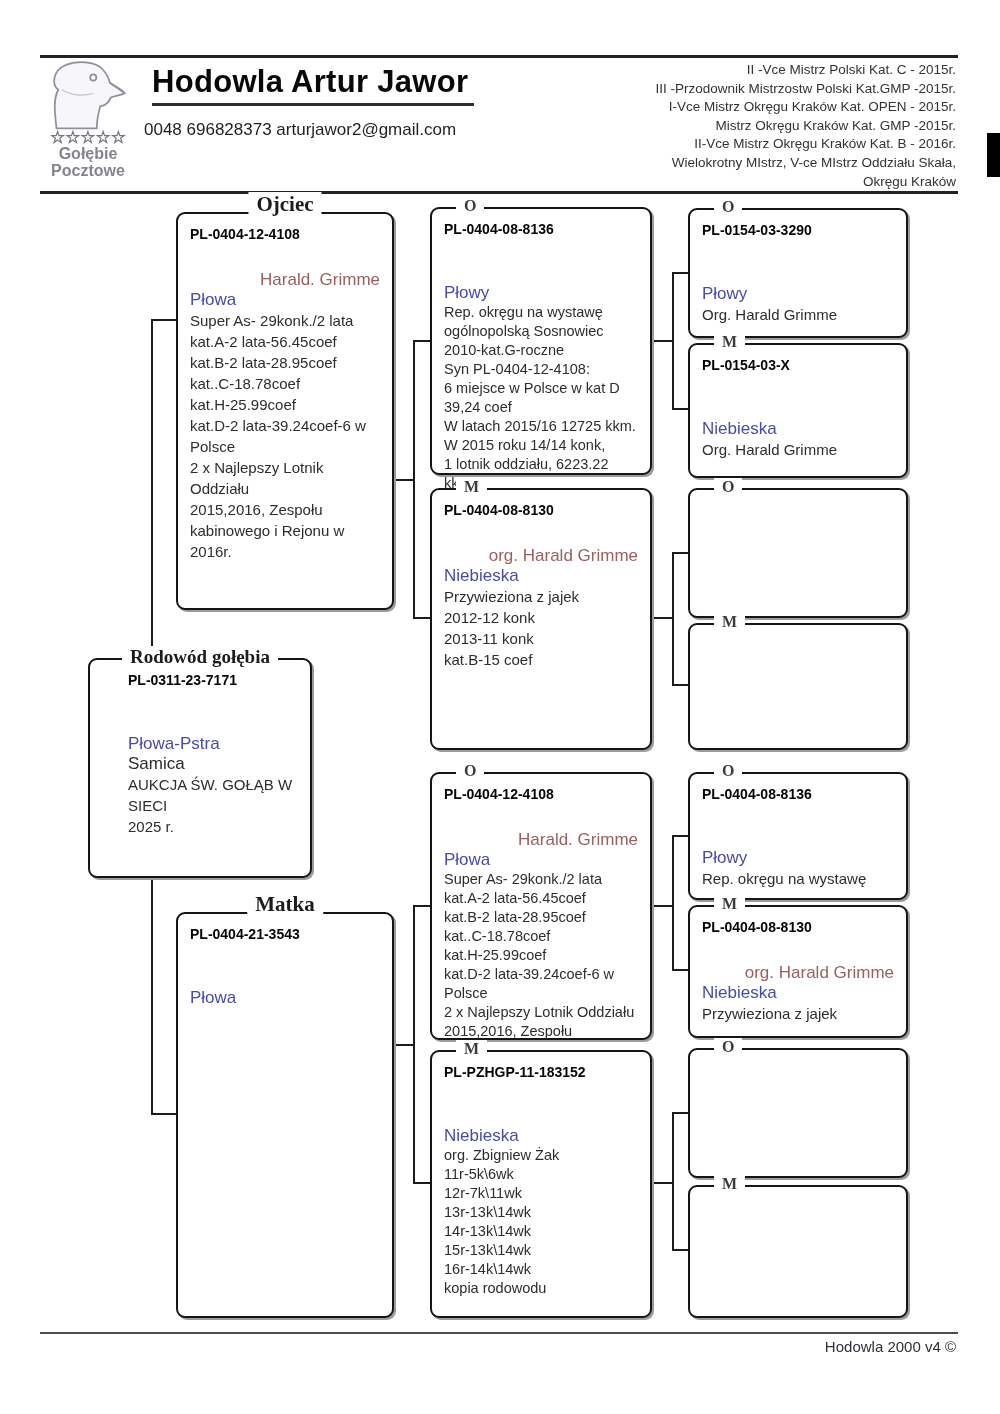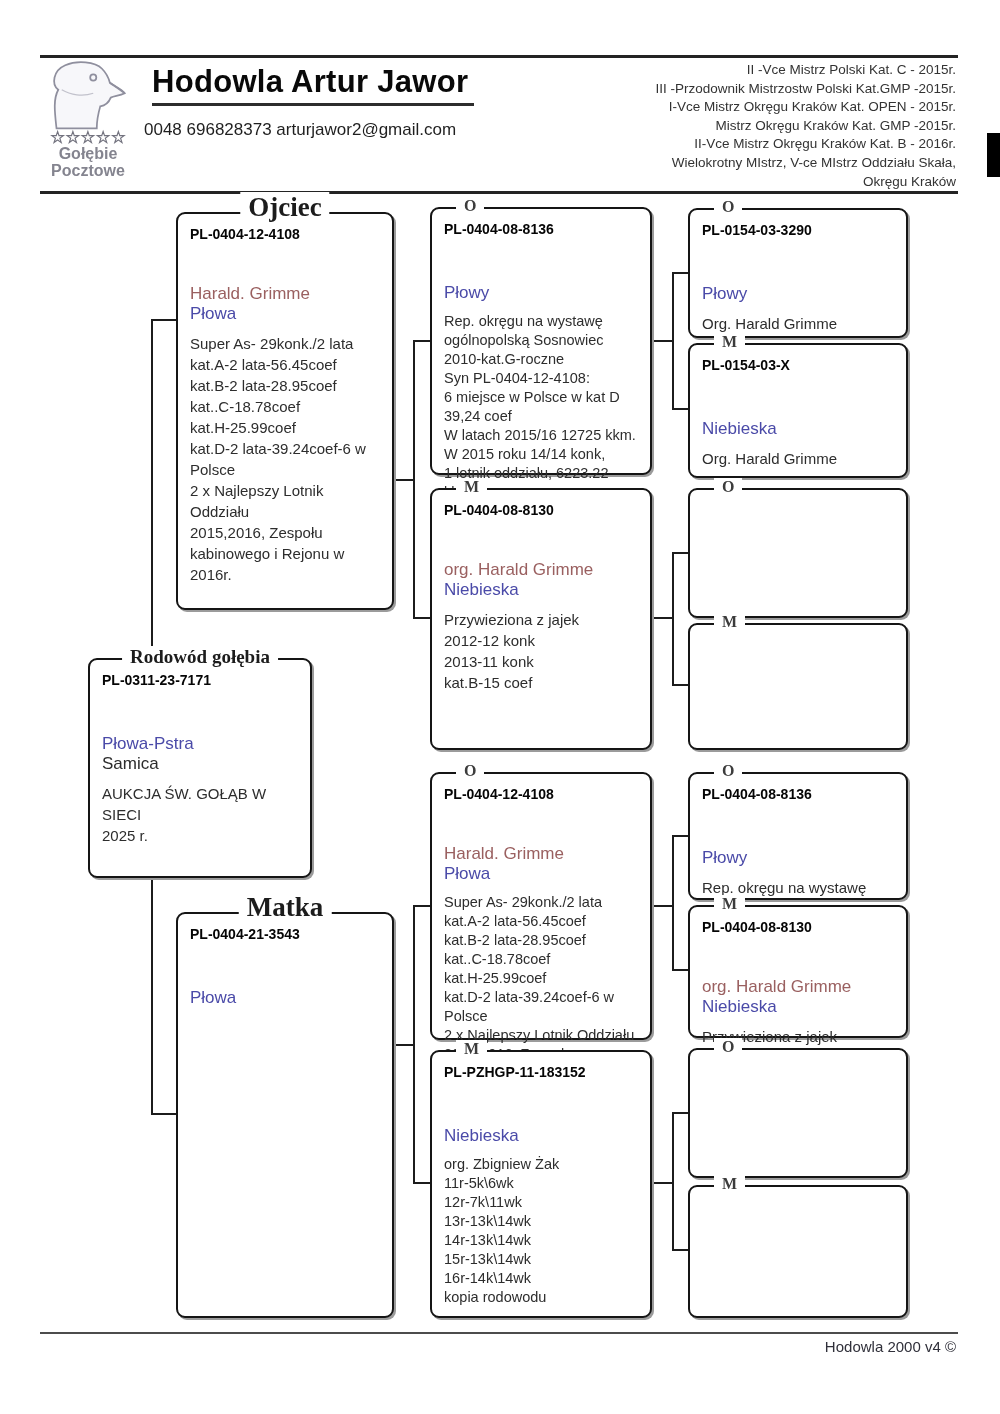--- a/index.html
+++ b/index.html
@@ -26,30 +26,30 @@
   
   .hline, .vline { position:absolute; background:#1c1c1c; z-index:0; }
   .hline { height:2px; } .vline { width:2px; }
 
   
   .box { position:absolute; background:#fff; border:2px solid #151515; border-radius:9px;
          z-index:1; box-shadow:2px 2px 0 #9b9b9b; }
   .box-label { position:absolute; background:#fff; padding:0 8px;
                font-family:"Liberation Serif", serif; font-weight:700; color:#1c1c1c;
                z-index:2; white-space:nowrap; }
-  .label-big { left:50%; transform:translateX(-50%); top:-22px; font-size:27px; }
+  .label-big { left:50%; transform:translateX(-50%); top:-22px; font-size:21px; }
   .label-med { left:50%; transform:translateX(-50%); top:-14px; font-size:19px; }
   .label-tag { left:24px; top:-12px; font-size:16px; color:#3c3c3c; transform:none; }
   .ring    { font-weight:700; font-size:14px; color:#050505; margin:12px 12px 0; white-space:nowrap; }
   .fancier { font-size:17px; color:#9a6060; margin:0 12px; }
   .pcolor  { font-size:17px; color:#4a4aa8; margin:0 12px; }
   .sexline { font-size:17px; color:#2c2c2c; margin:0 12px; }
-  .bodytext{ font-size:15px; line-height:21px; color:#2d2d2d; margin:9px 12px 0; white-space:pre-line; }
+  .bodytext{ font-size:15px; line-height:21px; color:#2d2d2d; margin:0 12px 0; white-space:pre-line; }
   .tight   { font-size:14.5px; line-height:19px; }
-  .mt-sm { margin-top:42px; }
+  .mt-sm { margin-top:28px;text-align:right; }
   .mt-lg { margin-top:46px; }
 
   
   .footer-rule { position:absolute; left:40px; top:1332px; width:918px; height:2px; background:#4c4c4c; }
   .footer-text { position:absolute; right:44px; top:1338px; font-size:15px; color:#30303a; }
 </style>
 </head>
 <body>
 
 <div class="page">
@@ -112,21 +112,21 @@
   <div class="hline" style="left:652px; top:905px; width:22px;"></div>
   <div class="vline" style="left:672px; top:836px; height:135px;"></div>
   <div class="hline" style="left:672px; top:835px; width:18px;"></div>
   <div class="hline" style="left:672px; top:969px; width:18px;"></div>
 
   <div class="hline" style="left:652px; top:1182px; width:22px;"></div>
   <div class="vline" style="left:672px; top:1113px; height:138px;"></div>
   <div class="hline" style="left:672px; top:1112px; width:18px;"></div>
   <div class="hline" style="left:672px; top:1249px; width:18px;"></div>
 
-  <div class="box" style="left:88px; top:658px; width:224px; height:220px;">
+  <div class="box" style="left:88px; top:658px; width:224px; height:220px;padding-left:26px;">
     <span class="box-label label-med">Rodowód gołębia</span>
     <div class="ring">PL-0311-23-7171</div>
     <div class="pcolor mt-lg">Płowa-Pstra</div>
     <div class="sexline">Samica</div>
     <div class="bodytext">AUKCJA ŚW. GOŁĄB W
 SIECI
 2025 r.</div>
   </div>
 
   <div class="box" style="left:176px; top:212px; width:218px; height:398px;">

